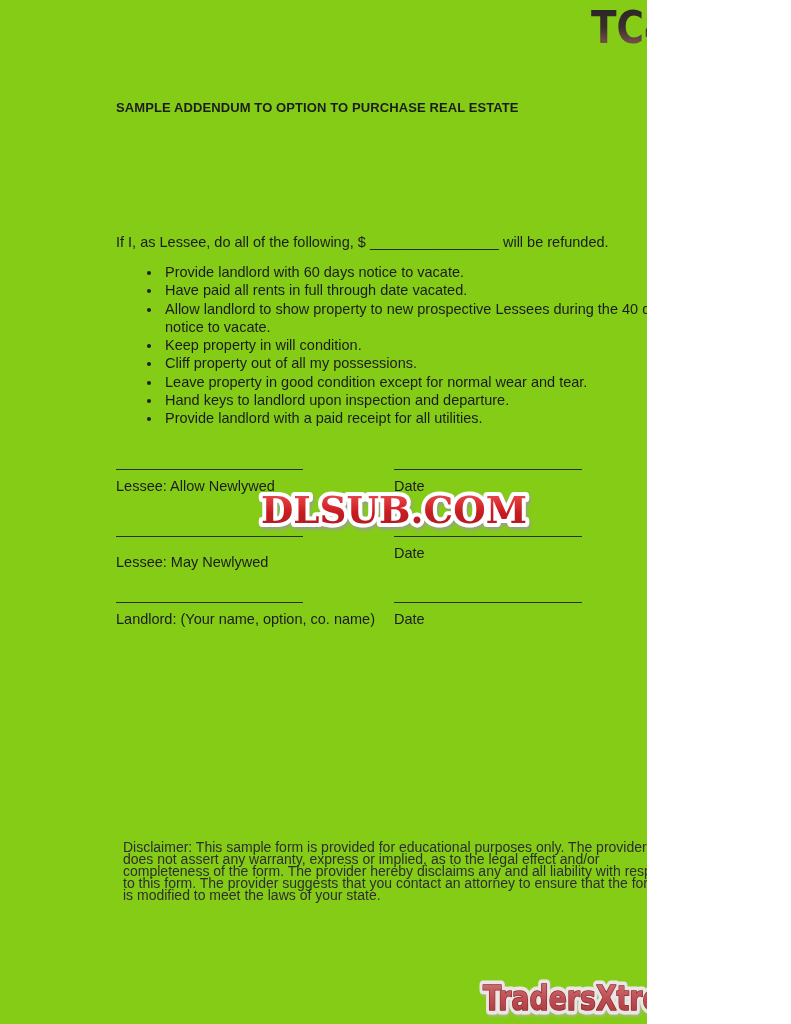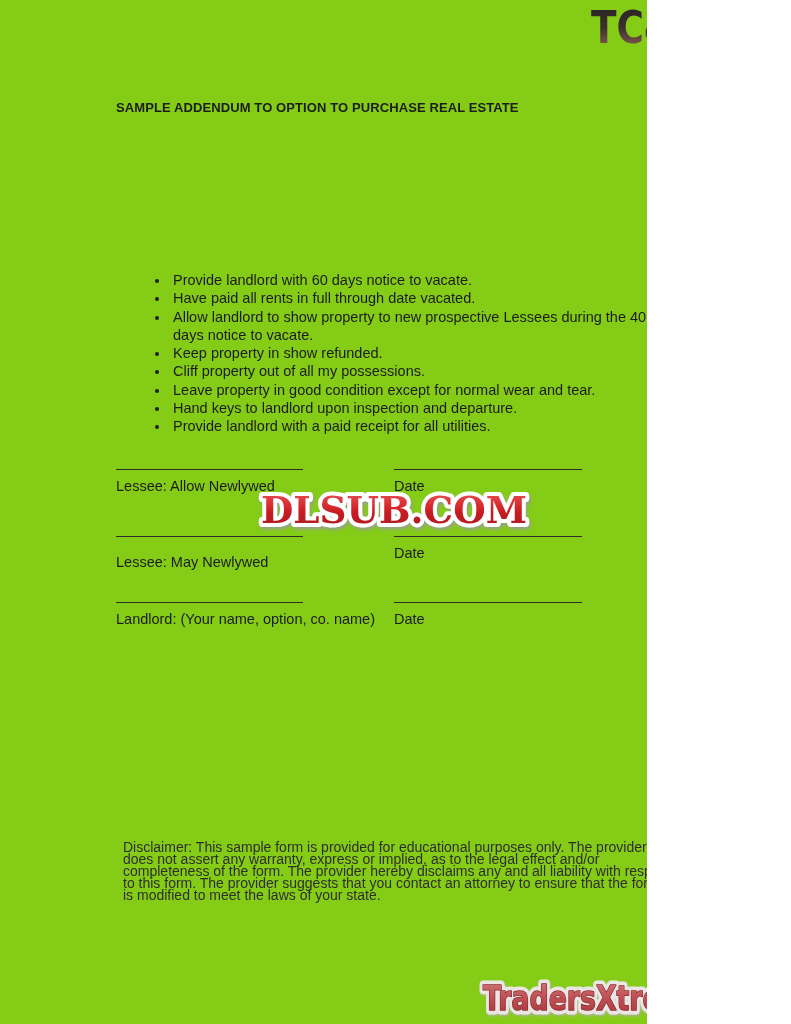--- a/index.html
+++ b/index.html
@@ -30,21 +30,21 @@
     left: 116px; top: 234px;
     font-size: 14.5px;
     white-space: nowrap;
   }
   .bullet-block {
     left: 116px; top: 263px;
     width: 568px;
     font-size: 14.5px;
   }
   .bullet-block ul {
-    margin: 8px;
+    margin: 0;
     padding-left: 46px;
   }
   .bullet-block li {
     line-height: 18.3px;
     padding-left: 3px;
   }
 
   .sig-line {
     width: 187px;
     height: 0;
@@ -83,27 +83,28 @@
           <stop offset="1" stop-color="#9a645a"></stop>
         </linearGradient>
       </defs>
       <text x="102" y="43" text-anchor="middle" font-family="'DejaVu Sans', sans-serif" font-weight="bold" font-size="44" fill="url(#g-tc4s)" textLength="190" lengthAdjust="spacingAndGlyphs">TC4S.net</text>
     </svg>
   </div>
 
   <div class="abs doc-title">SAMPLE ADDENDUM TO OPTION TO PURCHASE REAL ESTATE</div>
 
 
+  <div class="abs refund-line">If I, as Lessee, do all of the following, $ ________________ will be refunded.</div>
 
   <div class="abs bullet-block">
     <ul>
       <li>Provide landlord with 60 days notice to vacate.</li>
       <li>Have paid all rents in full through date vacated.</li>
       <li>Allow landlord to show property to new prospective Lessees during the 40 days notice to vacate.</li>
-      <li>Keep property in show refunded.</li>
+      <li>Keep property in will condition.</li>
       <li>Cliff property out of all my possessions.</li>
       <li>Leave property in good condition except for normal wear and tear.</li>
       <li>Hand keys to landlord upon inspection and departure.</li>
       <li>Provide landlord with a paid receipt for all utilities.</li>
     </ul>
   </div>
 
   <div class="abs sig-line" style="left:116px; top:469px;"></div>
   <div class="abs sig-line" style="left:394px; top:469px; width:188px;"></div>
   <div class="abs sig-label" style="left:116px; top:478px;">Lessee: Allow Newlywed</div>

